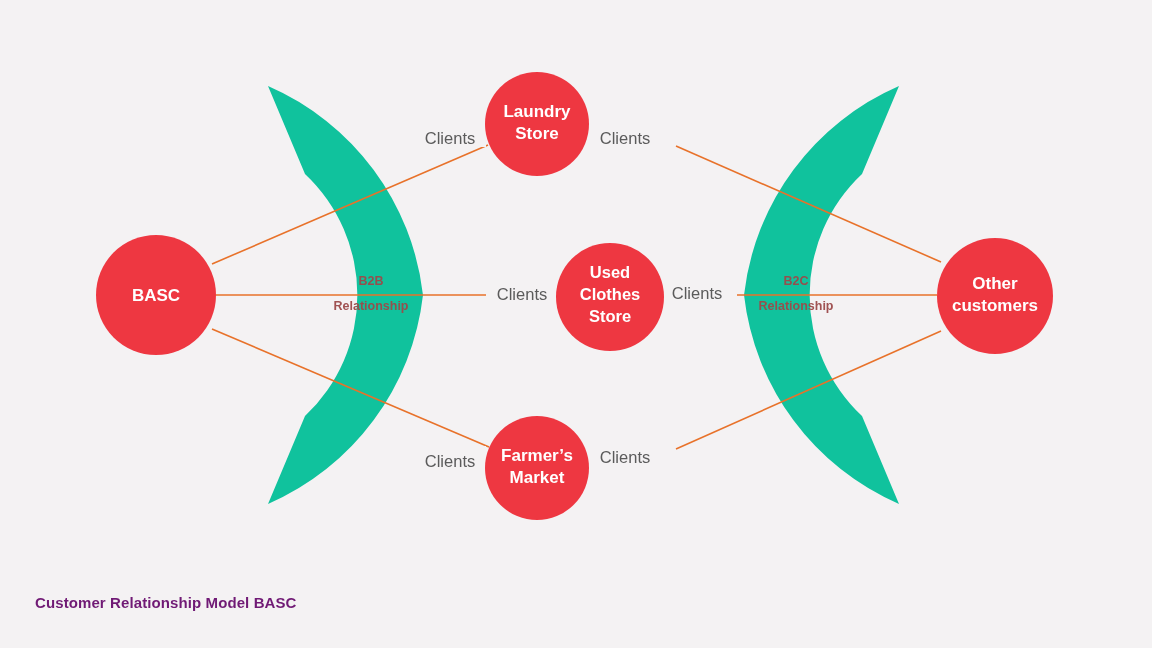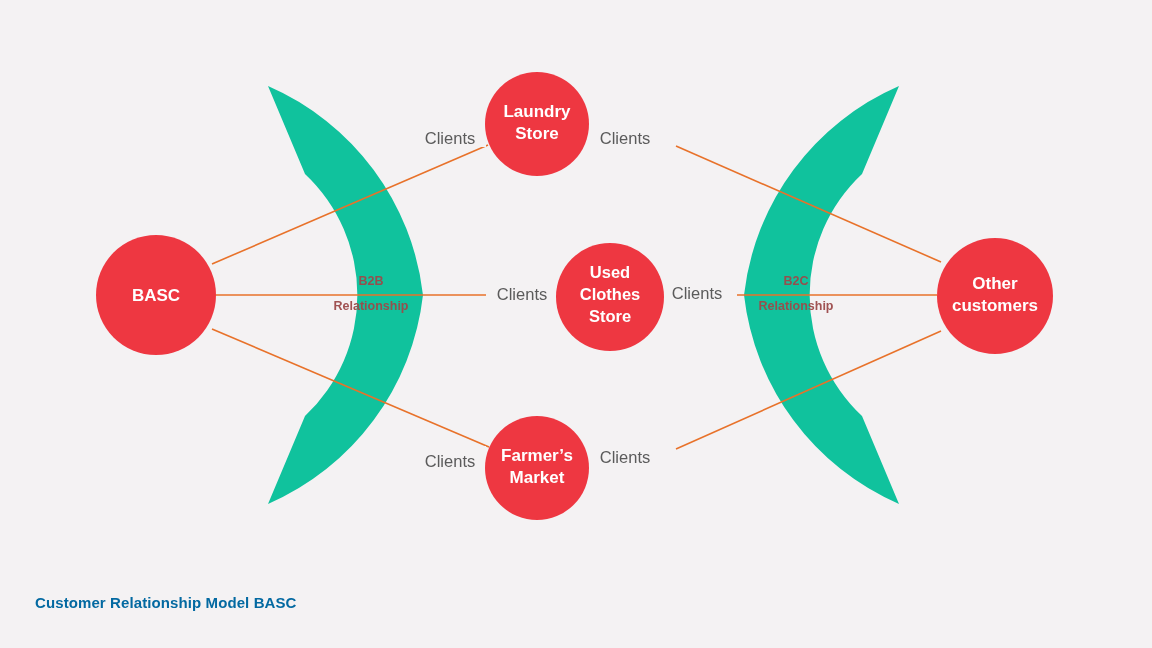--- a/index.html
+++ b/index.html
@@ -50,21 +50,21 @@
     font-size: 16.5px;
     fill: #5b5b5b;
   }
   .caption {
     position: absolute;
     left: 35px;
     top: 594px;
     font-family: "Liberation Sans", sans-serif;
     font-weight: 700;
     font-size: 15px;
-    color: #0369a1;
+    color: #701a75;
     letter-spacing: 0.1px;
     white-space: nowrap;
   }
 </style>
 </head>
 <body>
 
 <div id="diagram-root">
 
   <svg id="diagram-canvas" viewBox="0 0 1152 648">

